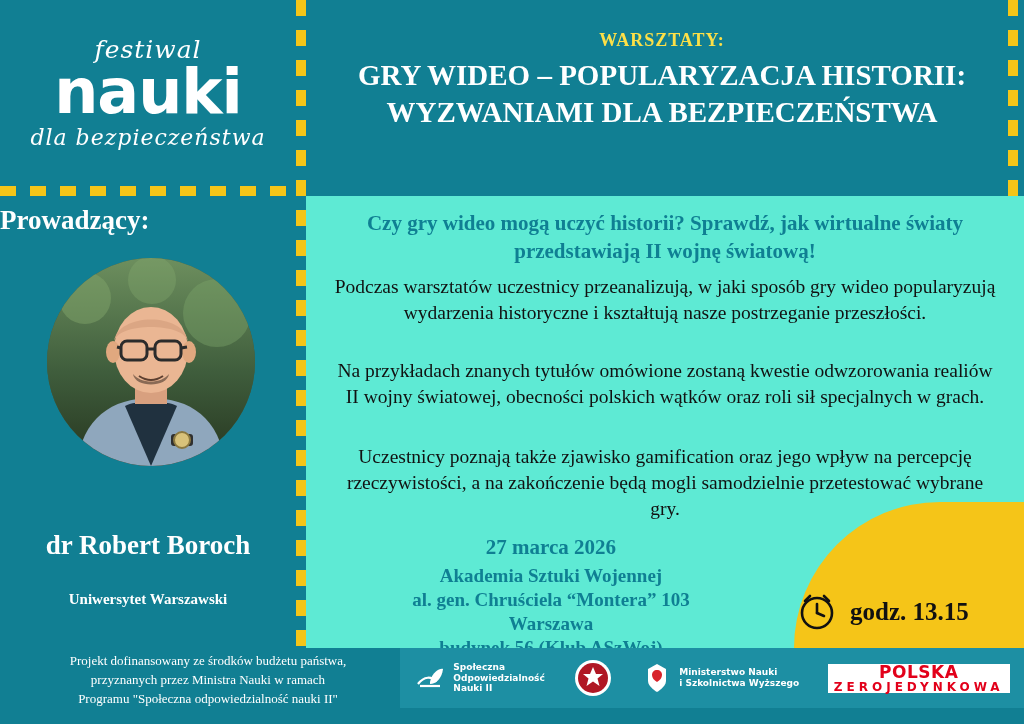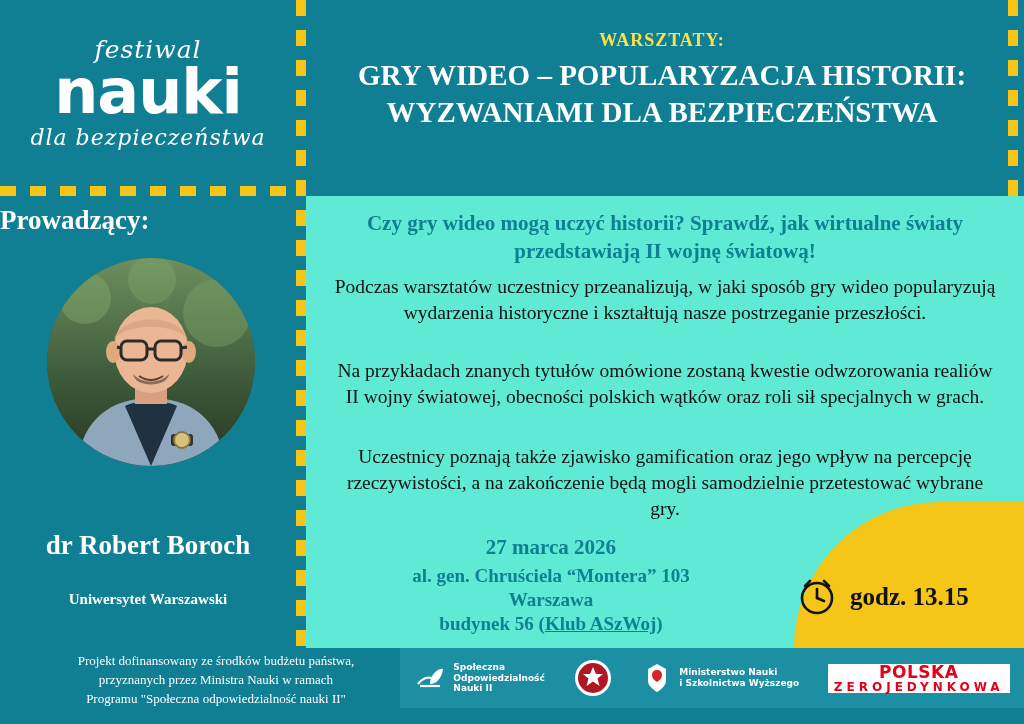--- a/index.html
+++ b/index.html
@@ -101,21 +101,21 @@
     position: absolute;
     top: 591px; left: 0; width: 296px;
     text-align: center;
     color: #ffffff;
     font-size: 15px;
     font-weight: 700;
   }
 
   .funding-note {
     position: absolute;
-    left: 16px; top: 652px;
+    left: 8px; top: 652px;
     width: 400px;
     text-align: center;
     color: #ffffff;
     font-size: 13px;
     line-height: 1.45;
     font-family: "Liberation Serif", serif;
   }
 
   
   .title-block {
@@ -183,21 +183,21 @@
     color: #0f7f93;
     font-weight: 700;
     line-height: 1.26;
   }
   .event .date { font-size: 21px; margin-bottom: 4px; }
   .event .place { font-size: 19px; }
   .event a { color: #0f7f93; }
 
   .badges {
     position: absolute;
-    right: 14px; bottom: 20px;
+    right: 14px; bottom: 5px;
     width: 214px;
   }
   .badge-row {
     display: flex;
     align-items: center;
     gap: 12px;
     margin-bottom: 10px;
   }
   .badge-row .txt {
     color: #111111;
@@ -321,20 +321,21 @@
   <div class="card">
     <div class="yellow-quarter"></div>
 
     <div class="lead">Czy gry wideo mogą uczyć historii? Sprawdź, jak wirtualne światy przedstawiają II wojnę światową!</div>
     <div class="para p1">Podczas warsztatów uczestnicy przeanalizują, w jaki sposób gry wideo popularyzują wydarzenia historyczne i kształtują nasze postrzeganie przeszłości.</div>
     <div class="para p2">Na przykładach znanych tytułów omówione zostaną kwestie odwzorowania realiów II wojny światowej, obecności polskich wątków oraz roli sił specjalnych w grach.</div>
     <div class="para p3">Uczestnicy poznają także zjawisko gamification oraz jego wpływ na percepcję rzeczywistości, a na zakończenie będą mogli samodzielnie przetestować wybrane gry.</div>
 
     <div class="event">
       <div class="date">27 marca 2026</div>
+      <div class="place">Akademia Sztuki Wojennej</div>
       <div class="place">al. gen. Chruściela “Montera” 103</div>
       <div class="place">Warszawa</div>
       <div class="place">
         <span>budynek 56 (</span><a href="#">Klub ASzWoj</a><span>)</span>
       </div>
     </div>
 
     <div class="badges">
       <div class="badge-row">
         <svg width="42" height="42" viewBox="0 0 42 42">

